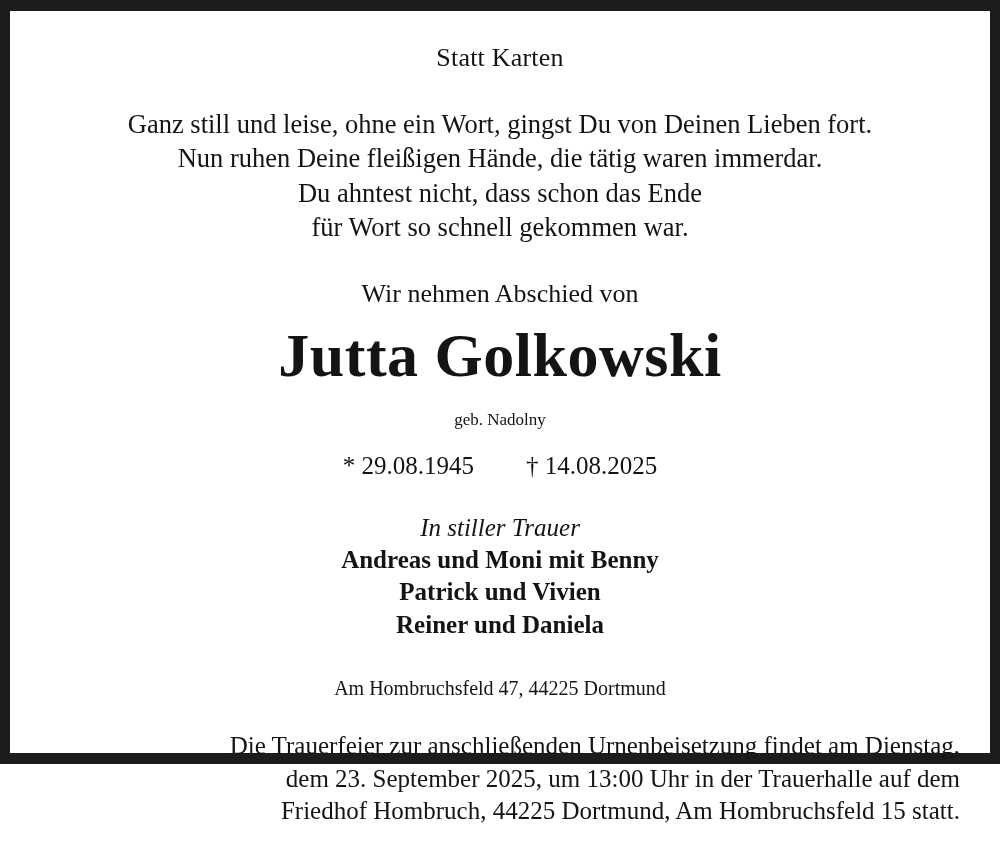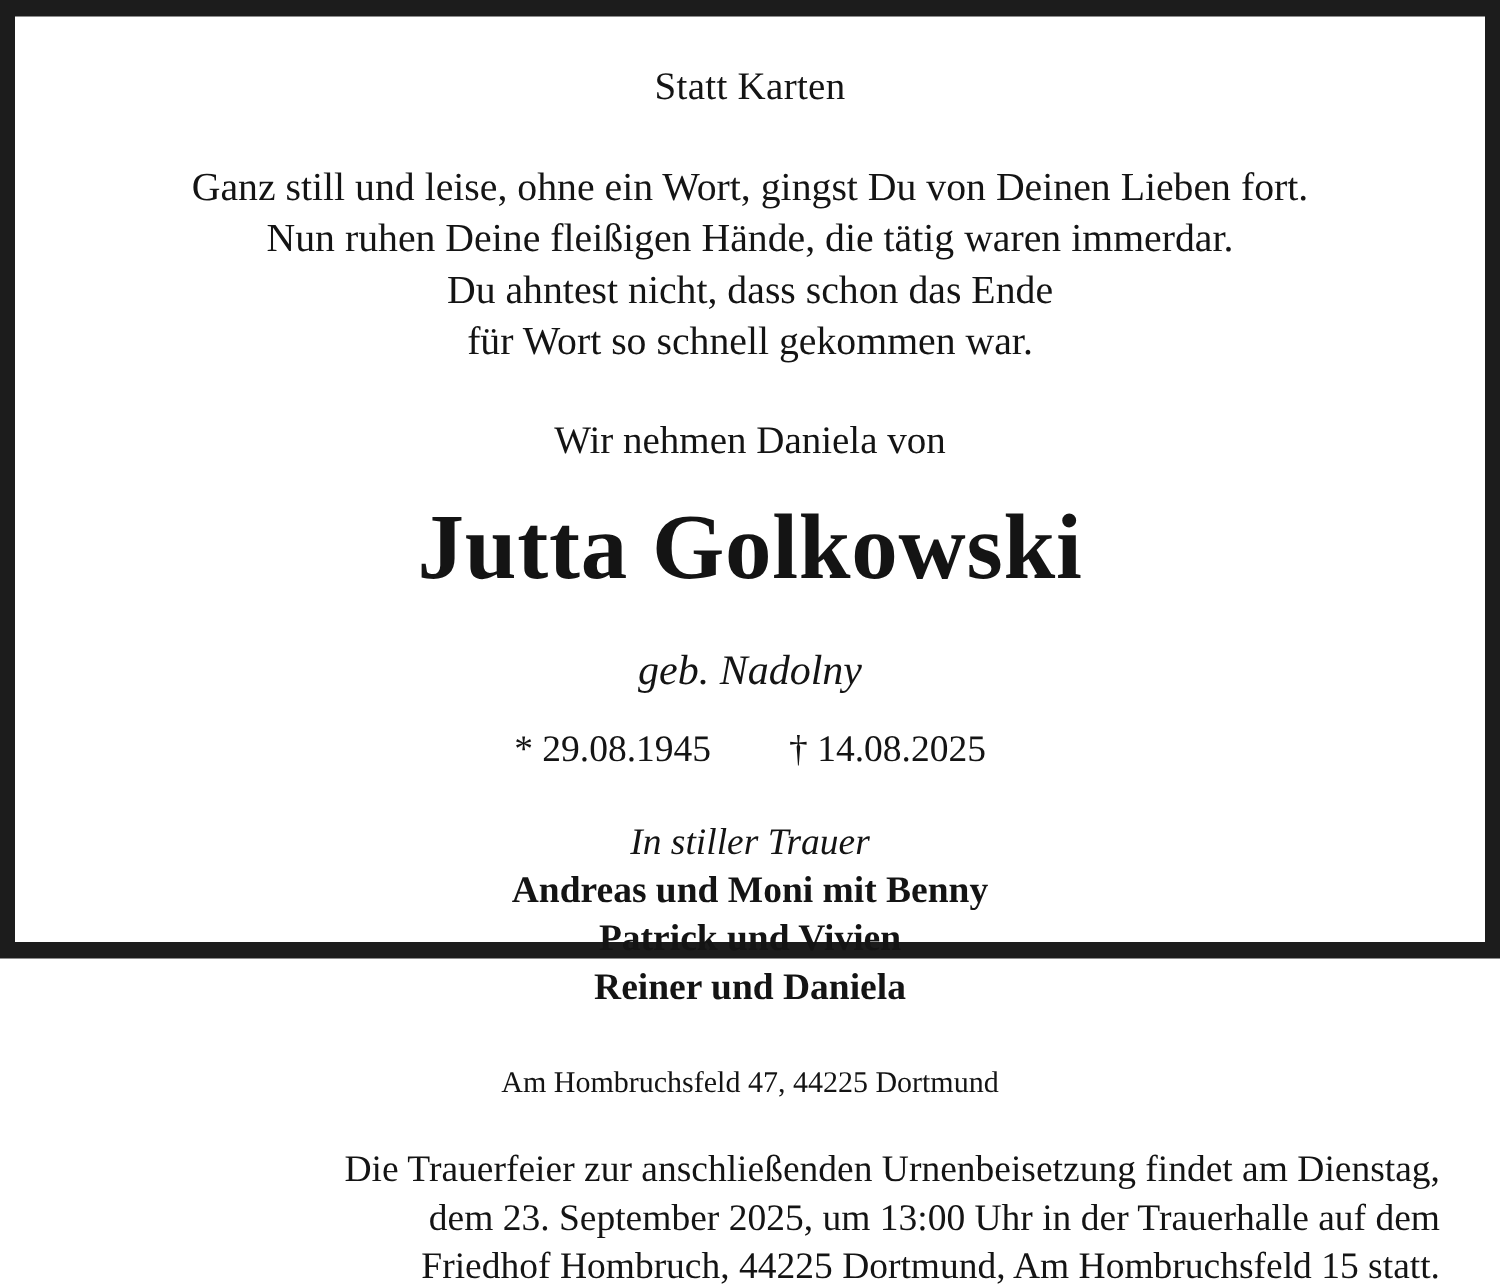--- a/index.html
+++ b/index.html
@@ -11,21 +11,21 @@
     width: 1000px;
     height: 857px;
     font-family: "Liberation Serif", serif;
     color: #141414;
     overflow: hidden;
   }
   .notice {
     position: relative;
     box-sizing: border-box;
     width: 1000px;
-    height: 639px;
+    height: 764px;
     background: #ffffff;
     border-top: 11px solid #1c1c1c;
     border-bottom: 11px solid #1c1c1c;
     border-left: 10px solid #1c1c1c;
     border-right: 10px solid #1c1c1c;
     padding: 18px 30px 10px 30px;
     text-align: center;
   }
   .inner {
     width: 100%;
@@ -44,30 +44,29 @@
     margin-top: 34px;
     font-size: 26.5px;
     line-height: 1.32;
     font-family: Liberation Serif, serif;
   }
   .abschied {
     margin-top: 34px;
     font-size: 26px;
   }
   .name {
-    margin-top: 24px;
+    margin-top: 14px;
     font-size: 62px;
     font-weight: 700;
     letter-spacing: 0.5px;
     line-height: 1.05;
   }
   .geb {
-    margin-top: 34px;
-    font-size: 28px;
-    font-style: italic;
+    margin-top: 22px;
+    font-size: 17px;
   }
   .dates {
     margin-top: 22px;
     font-size: 25px;
   }
   .dates .gap {
     display: inline-block;
     width: 52px;
   }
   .trauer-intro {
@@ -100,21 +99,21 @@
 
     <div class="statt">Statt Karten</div>
 
     <div class="poem">
       <span class="line">Ganz still und leise, ohne ein Wort, gingst Du von Deinen Lieben fort.</span>
       <span class="line">Nun ruhen Deine fleißigen Hände, die tätig waren immerdar.</span>
       <span class="line">Du ahntest nicht, dass schon das Ende</span>
       <span class="line">für Wort so schnell gekommen war.</span>
     </div>
 
-    <div class="abschied">Wir nehmen Daniela von</div>
+    <div class="abschied">Wir nehmen Abschied von</div>
 
     <div class="name">Jutta Golkowski</div>
 
     <div class="geb">geb. Nadolny</div>
 
     <div class="dates">
       <span>* 29.08.1945</span><span class="gap"></span><span>† 14.08.2025</span>
     </div>
 
     <div class="trauer-intro">In stiller Trauer</div>

